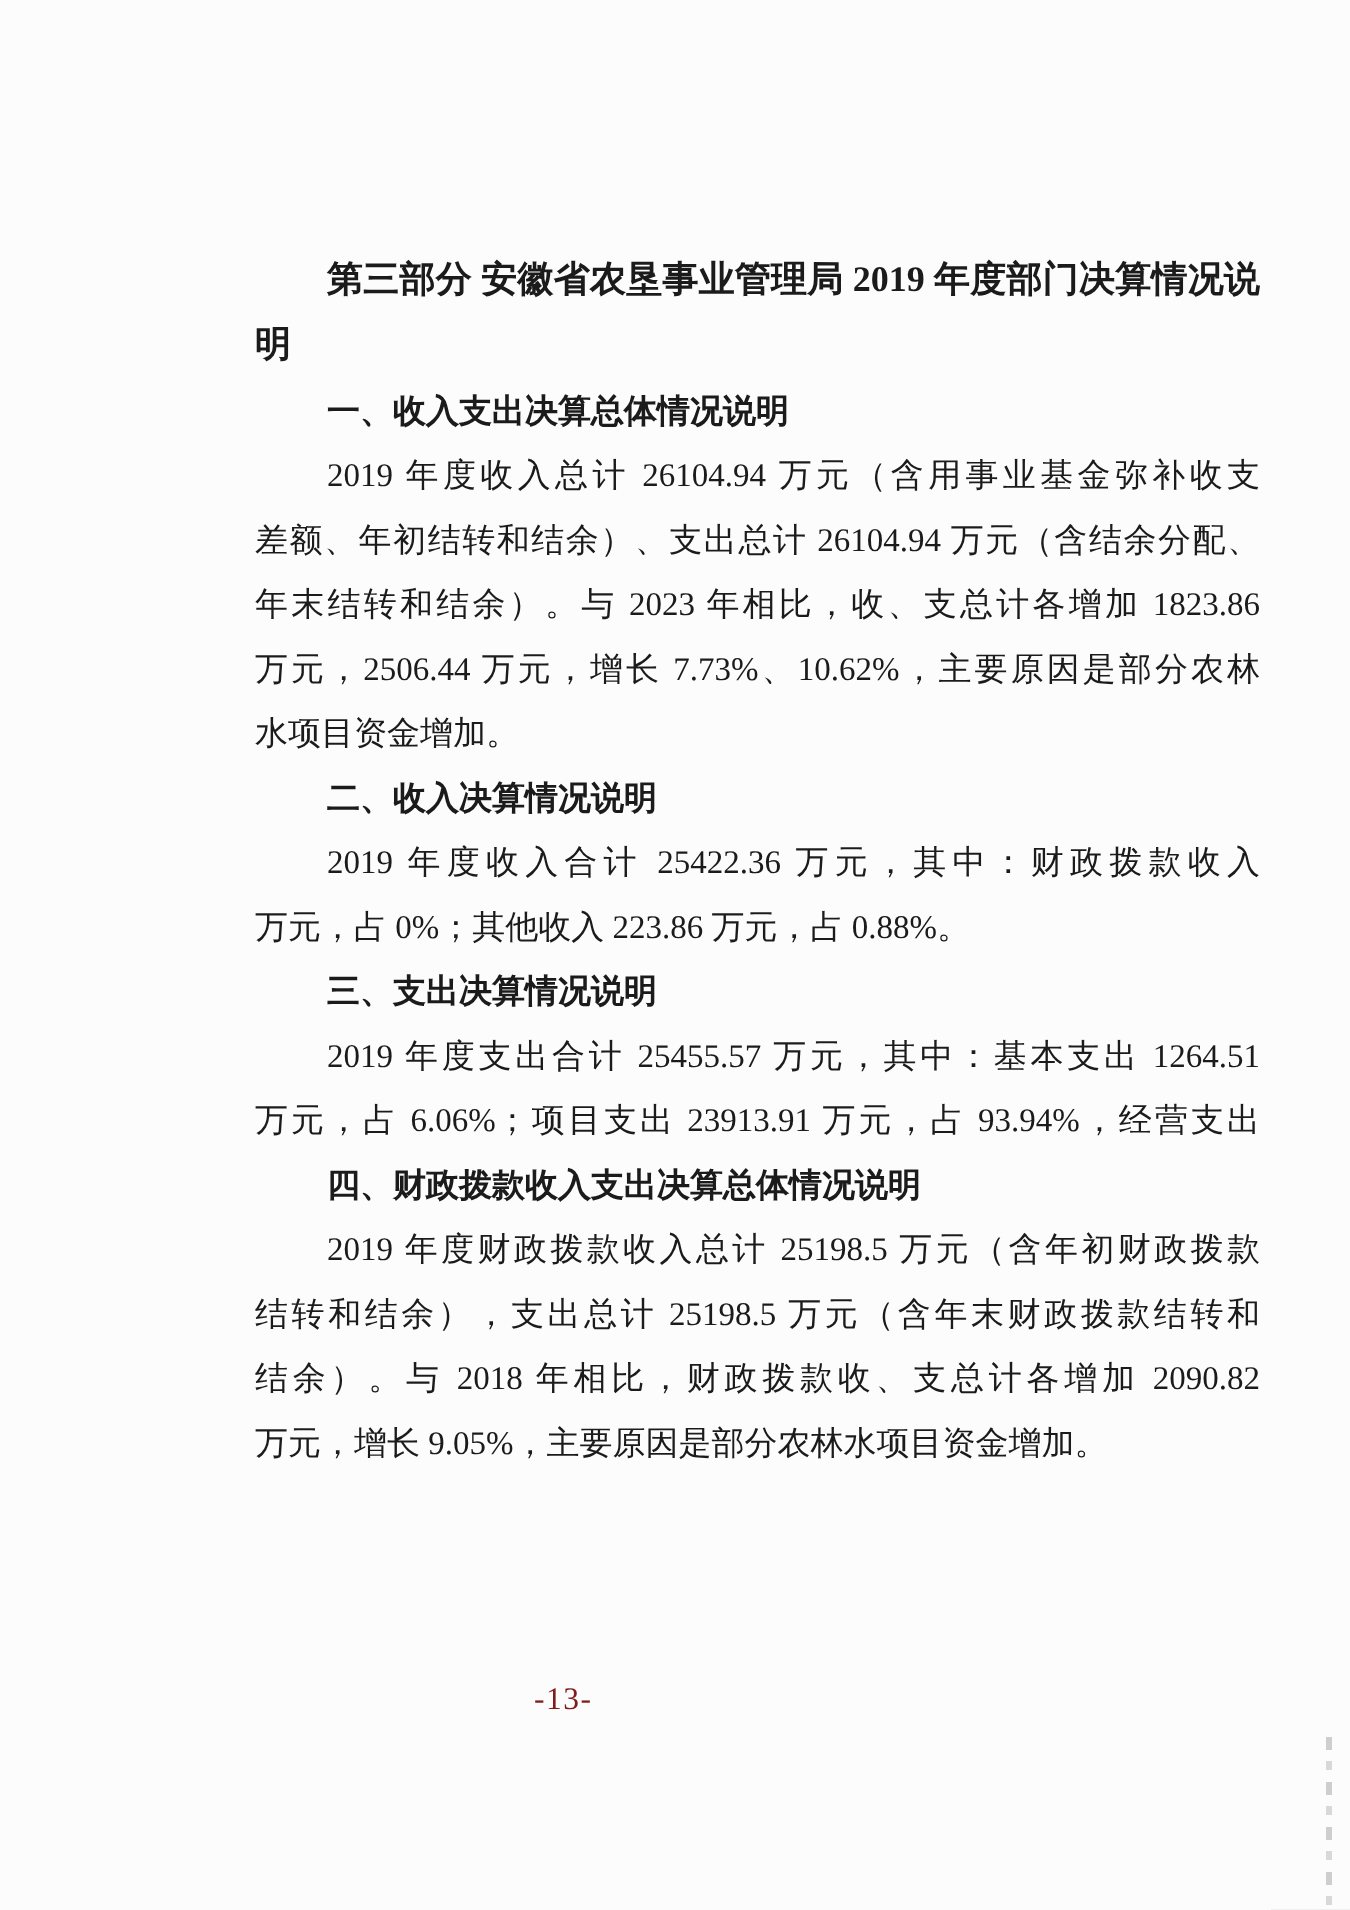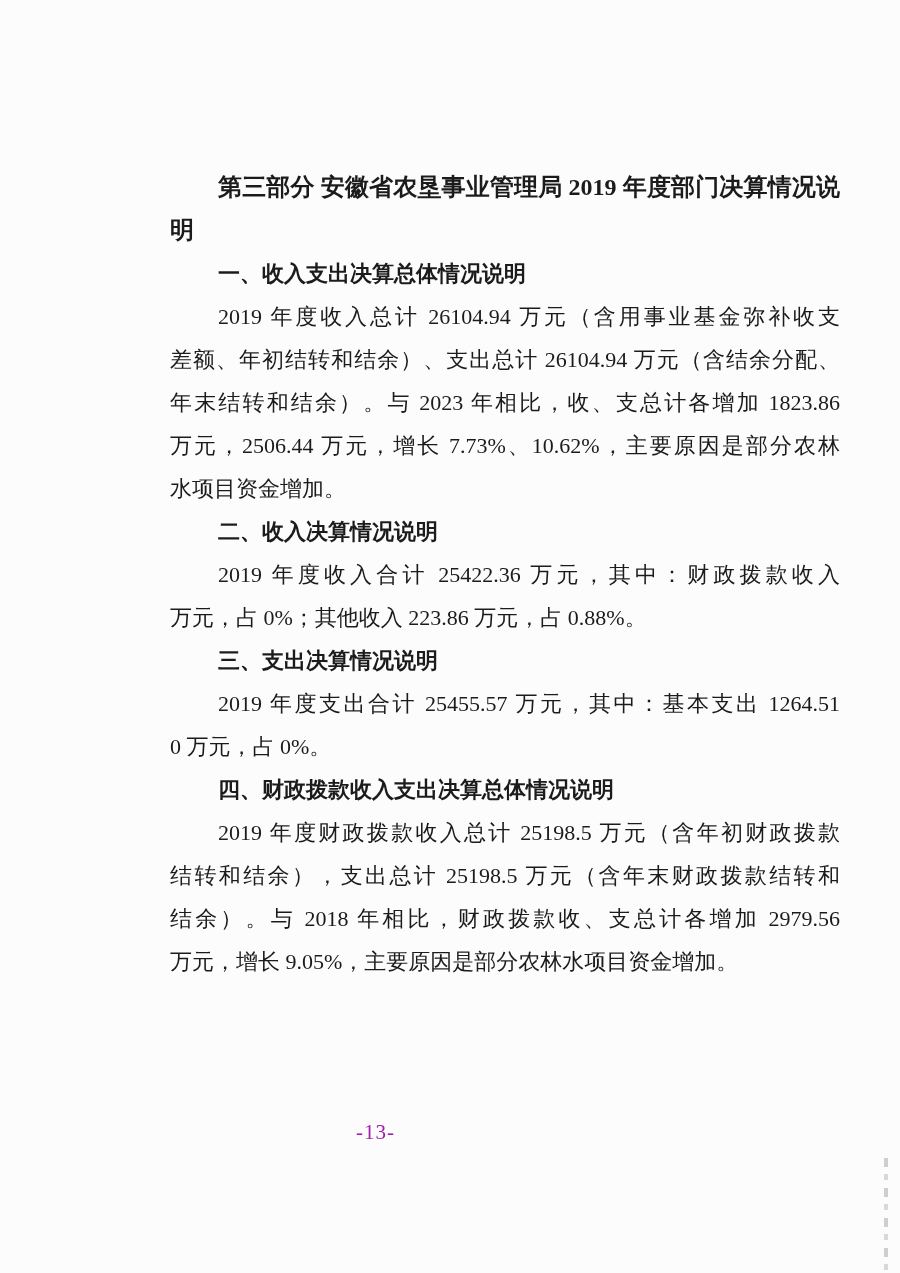--- a/index.html
+++ b/index.html
@@ -47,21 +47,21 @@
     font-weight: bold;
   }
   .page-number {
     position: absolute;
     top: 1120px;
     left: 0;
     width: 751px;
     text-align: center;
     font-size: 21px;
     letter-spacing: 1px;
-    color: #a21caf;
+    color: #7f1d1d;
   }
   
   .scan-artifact {
     position: absolute;
     left: 884px;
     top: 1158px;
     width: 4px;
     height: 115px;
     background: repeating-linear-gradient(
       to bottom,
@@ -96,28 +96,28 @@
 
     <div>
       <div class="line section-heading">二、收入决算情况说明</div>
       <div class="line j ind">2019 年度收入合计 25422.36 万元，其中：财政拨款收入</div>
       <div class="line">万元，占 0%；其他收入 223.86 万元，占 0.88%。</div>
     </div>
 
     <div>
       <div class="line section-heading">三、支出决算情况说明</div>
       <div class="line j ind">2019 年度支出合计 25455.57 万元，其中：基本支出 1264.51</div>
-      <div class="line">0 万元，占 0%。</div>
+      <div class="line j">万元，占 6.06%；项目支出 23913.91 万元，占 93.94%，经营支出</div>
     </div>
 
     <div>
       <div class="line section-heading">四、财政拨款收入支出决算总体情况说明</div>
       <div class="line j ind">2019 年度财政拨款收入总计 25198.5 万元（含年初财政拨款</div>
       <div class="line j">结转和结余），支出总计 25198.5 万元（含年末财政拨款结转和</div>
-      <div class="line j">结余）。与 2018 年相比，财政拨款收、支总计各增加 2979.56</div>
+      <div class="line j">结余）。与 2018 年相比，财政拨款收、支总计各增加 2090.82</div>
       <div class="line">万元，增长 9.05%，主要原因是部分农林水项目资金增加。</div>
     </div>
 
   </div>
 
   <div class="page-number">-13-</div>
 
   <div class="scan-artifact"></div>
 
 </div>

